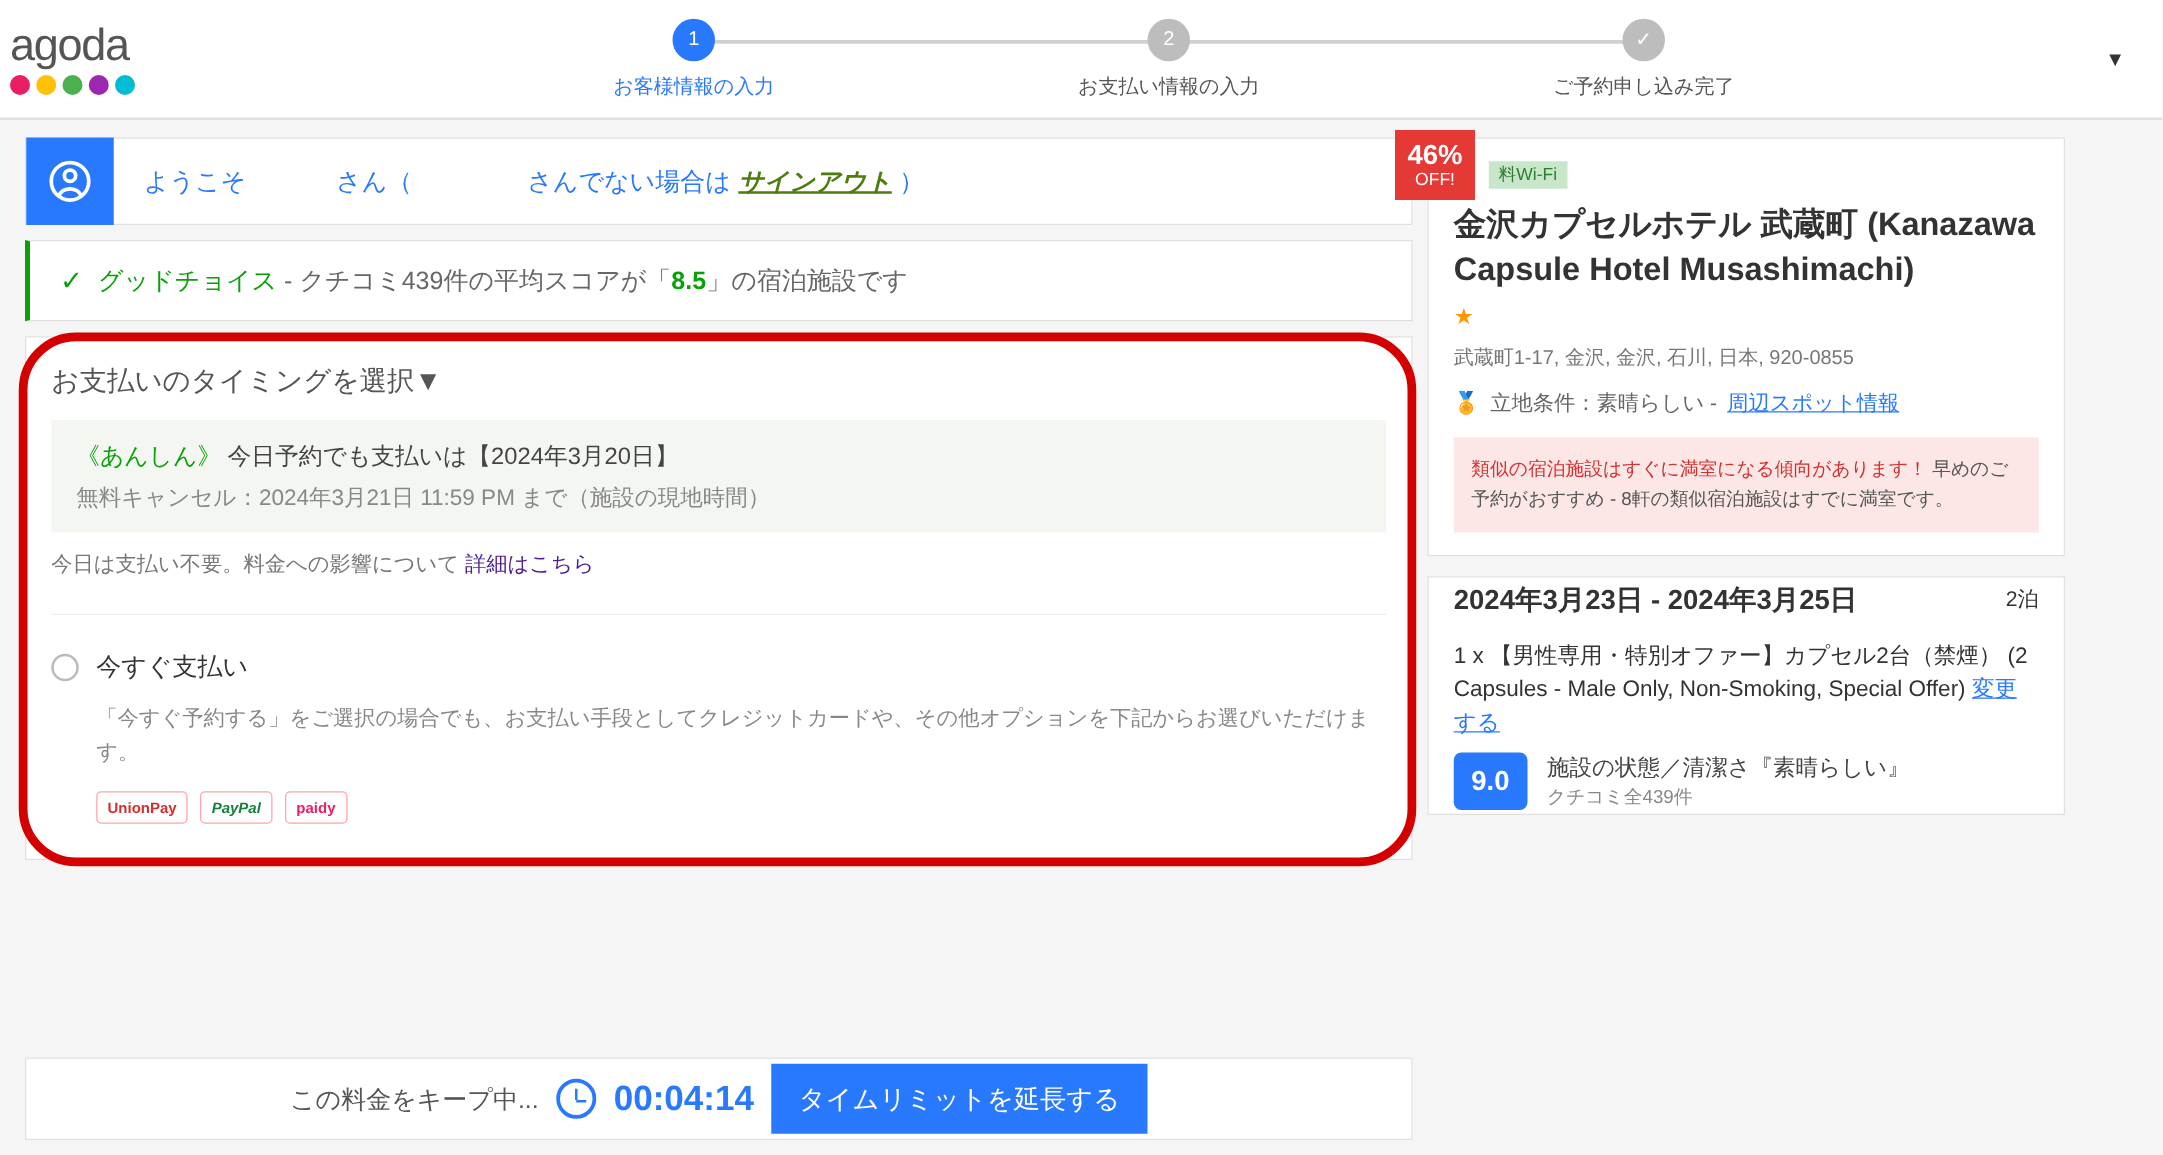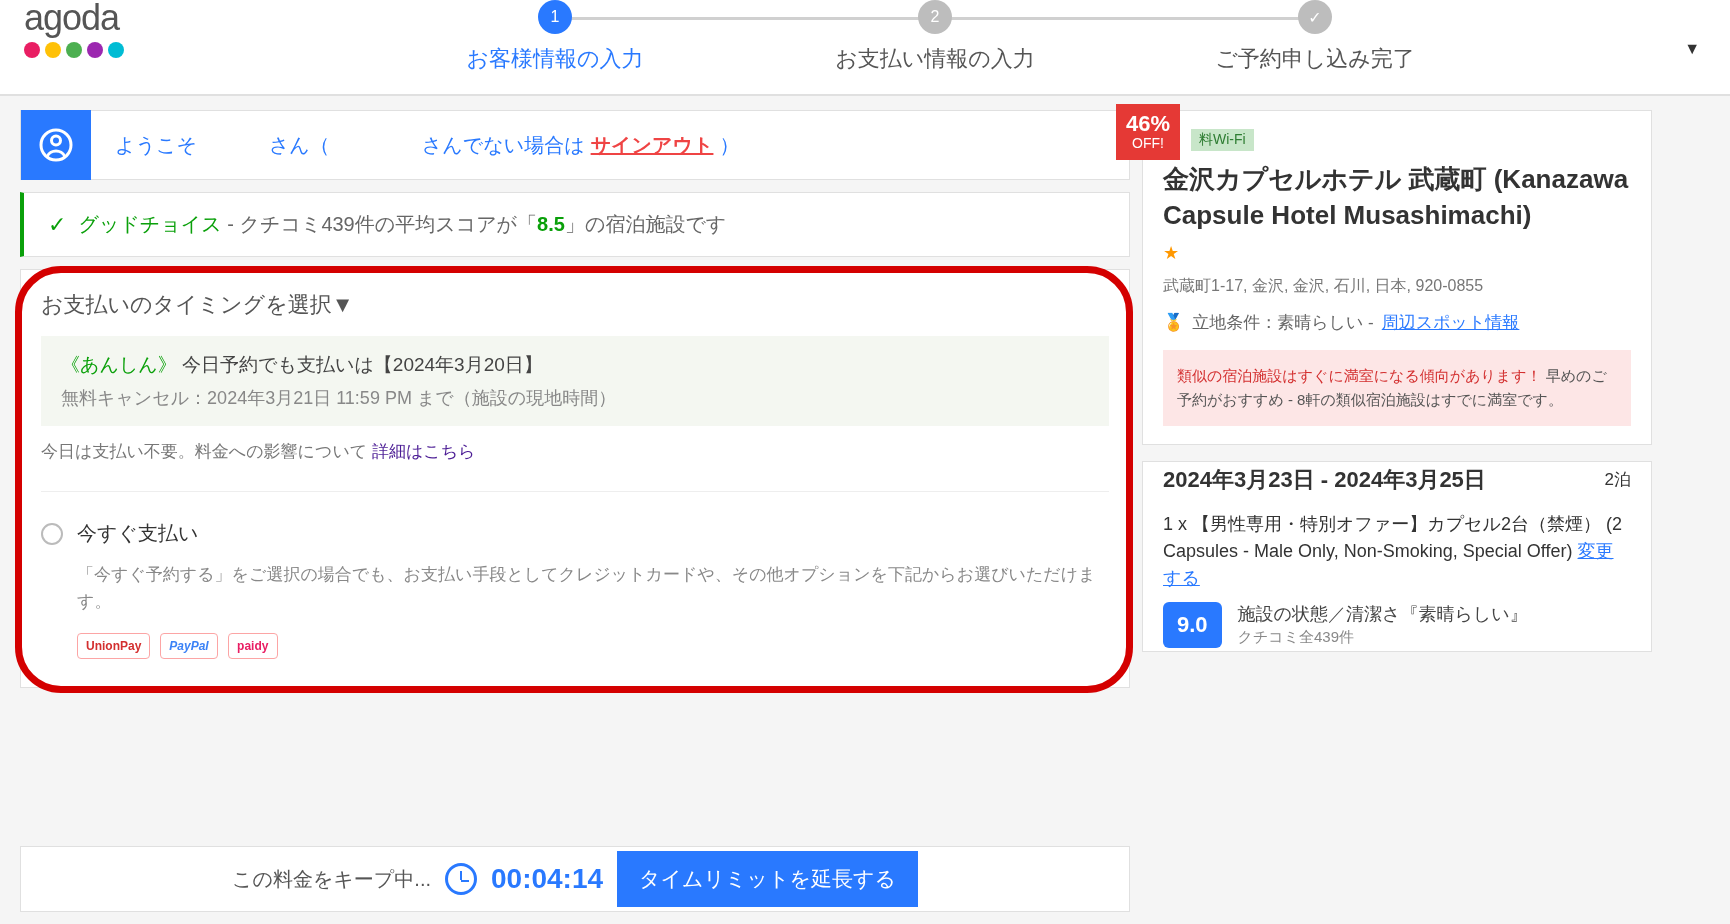--- a/index.html
+++ b/index.html
@@ -1,46 +1,46 @@
 <!DOCTYPE html>
 <html><head>
 <meta charset="utf-8">
 <style>
 * { box-sizing: border-box; margin: 0; padding: 0; }
 body { font-family: "Helvetica Neue", Arial, "Hiragino Kaku Gothic ProN", "Hiragino Sans", Meiryo, sans-serif; background: #f5f5f5; color: #333; font-size: 16px; width: 1730px; height: 924px; overflow: hidden; position: relative; }
 
 
-.header { background: #fff; height: 96px; display: flex; padding: 0 24px; border-bottom: 2px solid #e0e0e0; position: relative; }
+.header { background: #fff; height: 96px; display: flex; align-items: center; padding: 0 8px; border-bottom: 2px solid #e0e0e0; position: relative; }
 .logo-wrap { display: flex; flex-direction: column; align-items: flex-start; margin-right: 40px; }
 .logo-text { font-size: 36px; font-weight: 400; color: #555; letter-spacing: -1px; line-height: 1; }
 .logo-dots { display: flex; gap: 5px; margin-top: 6px; }
 .logo-dots span { width: 16px; height: 16px; border-radius: 50%; display: inline-block; }
 .dot1 { background: #e91e63; } .dot2 { background: #ffc107; } .dot3 { background: #4caf50; } .dot4 { background: #9c27b0; } .dot5 { background: #00bcd4; }
 
 .stepper { flex: 1; display: flex; align-items: flex-start; justify-content: center; position: relative; gap:0; }
 .step { display: flex; flex-direction: column; align-items: center; position: relative; width: 380px; }
 .step-circle { width: 34px; height: 34px; border-radius: 50%; display: flex; align-items: center; justify-content: center; font-size: 16px; color: #fff; z-index: 2; }
 .step-active { background: #2979ff; }
 .step-inactive { background: #bdbdbd; }
-.step-label { margin-top: 10px; font-size: 22px; color: #2979ff; }
+.step-label { margin-top: 10px; font-size: 16px; color: #2979ff; }
 .step-label.inactive-lbl { color: #555; }
 .step-line { position: absolute; top: 17px; left: 50%; width: 100%; height: 3px; background: #d0d0d0; z-index: 1; }
 .step:last-child .step-line { display: none; }
 .header-caret { position: absolute; right: 30px; top: 40px; font-size: 16px; color: #333; }
 
 
 .container { display: flex; gap: 12px; padding: 14px 20px 0 20px; }
 .left-col { width: 1110px; display: flex; flex-direction: column; gap: 12px; }
 .right-col { width: 510px; display: flex; flex-direction: column; gap: 16px; position: relative; }
 
 
 .welcome-bar { background: #fff; display: flex; align-items: center; height: 70px; border: 1px solid #e0e0e0; }
 .welcome-icon-box { width: 70px; height: 70px; background: #2979ff; display: flex; align-items: center; justify-content: center; }
 .welcome-text { padding-left: 24px; font-size: 20px; color: #2979ff; display: flex; gap: 6px; }
-.signout { color: #ef4444; font-weight: 700; }
+.signout { color: #4d7c0f; font-weight: 700; font-style: italic; }
 
 
 .goodchoice { background: #fff; border: 1px solid #e0e0e0; border-left: 4px solid #0aa00a; padding: 18px 24px; display: flex; align-items: center; gap: 12px; font-size: 20px; }
 .check { color: #0aa00a; font-size: 22px; }
 .gc-green { color: #0aa00a; font-weight: 500; }
 .gc-gray { color: #666; }
 .gc-score { color: #0aa00a; font-weight: 700; }
 
 
 .payment-box { background: #fff; border: 1px solid #e0e0e0; padding: 20px 20px 28px 20px; position: relative; }
@@ -55,21 +55,21 @@
 .info-green .line1 { font-size: 19px; color: #444; }
 .info-green .anshin { color: #0aa00a; font-weight: 500; }
 .info-green .line2 { font-size: 18px; color: #888; margin-top: 8px; }
 .note { font-size: 17px; color: #777; margin-top: 6px; }
 .note a { color: #4c1d95; text-decoration: none; }
 
 .divider { height: 1px; background: #eee; margin: 28px 0; }
 .paynow-desc { font-size: 17px; color: #888; margin-left: 36px; line-height: 1.6; }
 .pay-logos { display: flex; gap: 10px; margin-top: 18px; margin-left: 36px; }
 .pay-logo { border: 1px solid #fca5a5; border-radius: 4px; padding: 4px 8px; font-size: 12px; font-weight: 700; display: flex; align-items: center; justify-content: center; min-width: 50px; height: 26px; }
-.unionpay { color: #d32f2f; } .paypal { color: #3b82f6; font-style: italic; } .paidy { color: #e91e63; }
+.unionpay { color: #d32f2f; } .paypal { color: #15803d; font-style: italic; } .paidy { color: #e91e63; }
 
 
 .discount-badge { position: absolute; top: -6px; left: -26px; background: #e53935; color: #fff; padding: 8px 10px; text-align: center; line-height: 1.1; z-index: 5; }
 .discount-badge .pct { font-size: 22px; font-weight: 700; }
 .discount-badge .off { font-size: 14px; }
 
 .hotel-card { background: #fff; border: 1px solid #e0e0e0; padding: 18px 20px; position: relative; }
 .wifi-badge { background: #c8e6c9; color: #2e7d32; font-size: 14px; padding: 2px 8px; display: inline-block; margin-bottom: 10px; margin-left: 28px; }
 .hotel-name { font-size: 26px; font-weight: 700; color: #333; line-height: 1.4; margin-bottom: 8px; }
 .star { color: #ff9800; font-size: 18px; }

